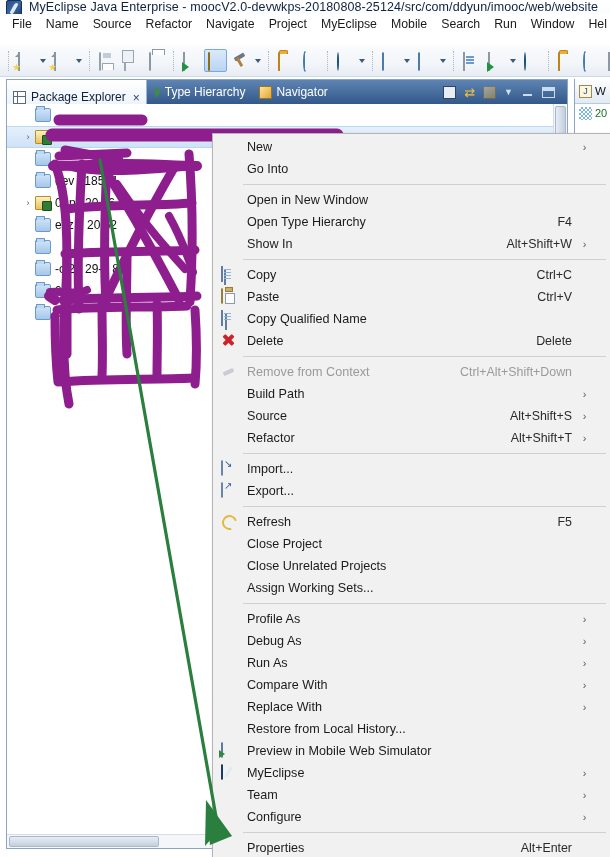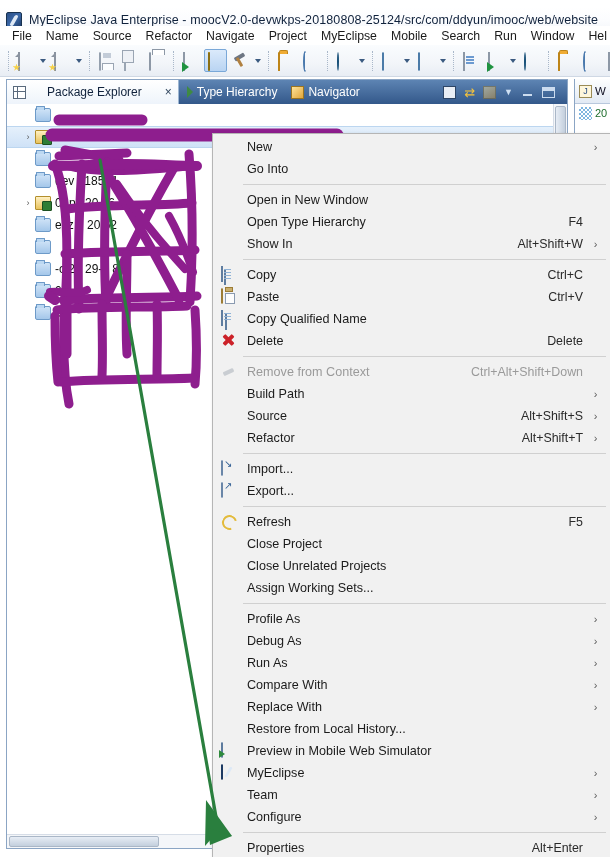--- a/index.html
+++ b/index.html
@@ -13,23 +13,23 @@
   }
   #app {
     position: relative;
     width: 610px; height: 857px;
     background: #ffffff;
     overflow: hidden;
   }
 
   
   .titlebar {
-    position: absolute; left: 0; top: 7px; width: 610px; height: 26px;
+    position: absolute; left: 0; top: 0; width: 610px; height: 26px;
     background: linear-gradient(to bottom, #ffffff 0%, #fbfcfe 55%, #f3f6fa 100%);
-    display: flex; align-items: center;
+    display: flex; align-items: flex-start;
     padding-left: 6px;
     border-bottom: 1px solid #e6eaf0;
   }
   .app-logo {
     width: 16px; height: 16px; flex: 0 0 16px;
     background: linear-gradient(135deg, #2b4f86 0%, #3a68a8 50%, #1f3c68 100%);
     border: 1px solid #17314f;
     border-radius: 2px;
     position: relative;
     margin-right: 7px;
@@ -42,21 +42,21 @@
     transform: skewX(-18deg) rotate(14deg);
     border-radius: 2px;
   }
   .title-text {
     font-size: 12.5px; color: #10223c; white-space: nowrap;
     letter-spacing: .1px;
   }
 
   
   .menubar {
-    position: absolute; left: 0; top: 26px; width: 610px; height: 19px;
+    position: absolute; left: 0; top: 14px; width: 610px; height: 19px;
     background: #ffffff;
     display: flex; align-items: center;
     padding-left: 5px;
     font-size: 12.3px; color: #1a1a1a;
   }
   .menubar-item {
     padding: 1px 7px; white-space: nowrap; cursor: default;
   }
 
   
@@ -193,21 +193,21 @@
 
   
   .viewstrip {
     position: absolute; left: 6px; top: 79px; width: 562px; height: 25px;
     background: linear-gradient(to bottom,#f6f9fc,#e4ecf6);
     border: 1px solid #8ba5c4;
     border-bottom: none;
     display: flex; align-items: stretch;
   }
   .vtab-active {
-    display: flex; align-items: center; gap: 21px;
+    display: flex; align-items: flex-end; gap: 5px;
     padding: 0 6px 0 6px;
     background: linear-gradient(to bottom,#ffffff,#eef4fb);
     border-right: 1px solid #9db6d2;
     font-size: 12px; color: #10223c;
     white-space: nowrap;
   }
   .vtab-rest {
     flex: 1;
     display: flex; align-items: center; gap: 14px;
     padding: 0 8px;
@@ -365,21 +365,21 @@
     box-shadow: 2px 2px 4px rgba(0,0,0,.22);
     padding: 2px 0 2px 0;
     font-size: 12.6px;
     color: #1b1b1b;
     z-index: 50;
   }
   .ctx-item {
     position: relative;
     height: 22px;
     display: flex; align-items: center;
-    padding-left: 34px; padding-right: 10px;
+    padding-left: 34px; padding-right: 21px;
     white-space: nowrap;
     cursor: default;
   }
   .ctx-item.disabled { color: #9a9a9a; }
   .ctx-label { flex: 1 1 auto; }
   .ctx-accel {
     color: #2a2a2a; font-size: 12.4px; margin-left: 16px;
   }
   .ctx-item.disabled .ctx-accel { color:#9a9a9a; }
   .ctx-sub {

